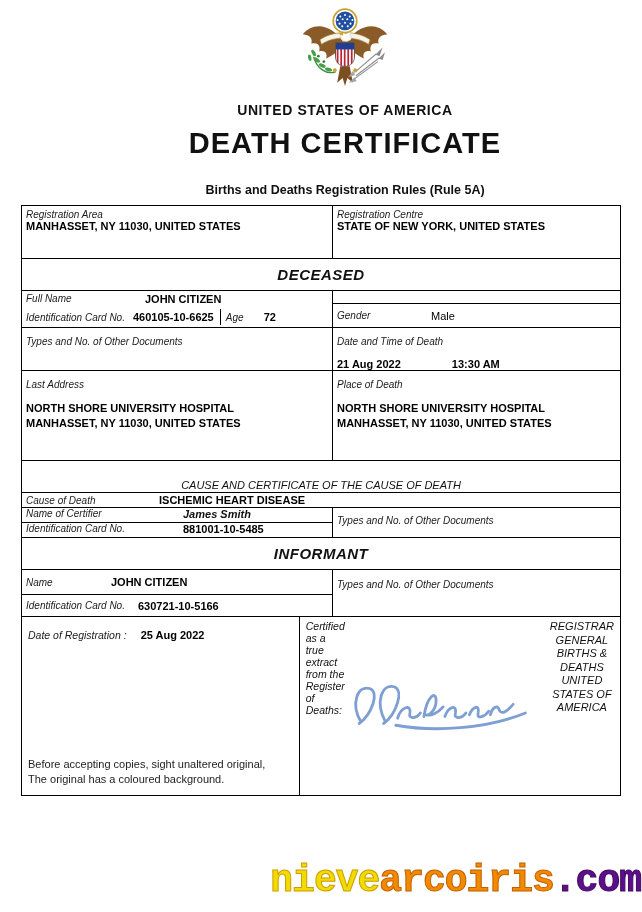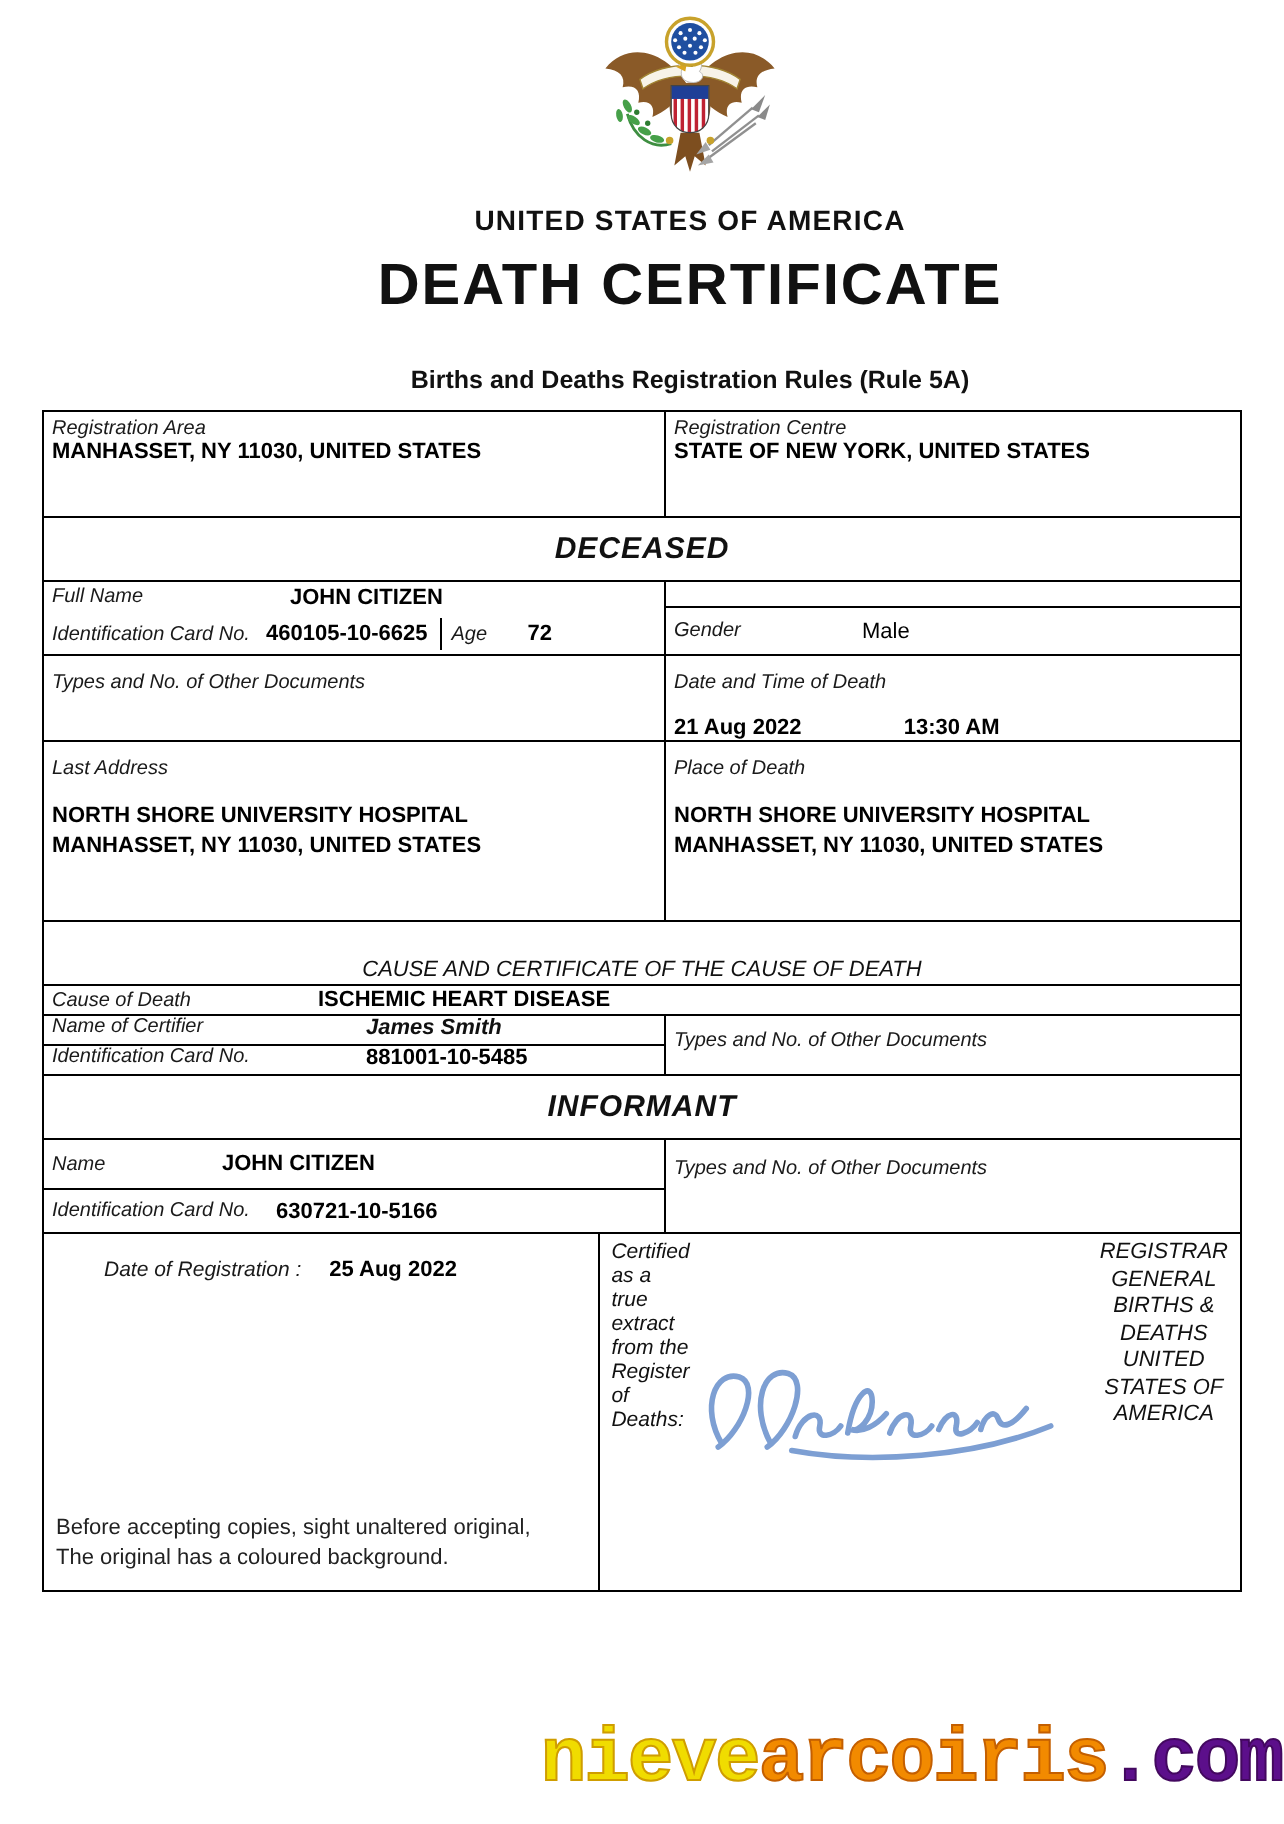--- a/index.html
+++ b/index.html
@@ -272,21 +272,21 @@
         </div>
       </div>
       <div class="cr">
         <span class="lbl">Types and No.  of Other Documents</span>
       </div>
     </div>
 
     <div class="r r13">
       <div class="cl">
         <div class="reg-line">
-          <span class="lbl" style="font-size:10.5px;margin-left:24px;">Date of Registration :</span>
+          <span class="lbl" style="font-size:10.5px;">Date of Registration :</span>
           <span class="val">25 Aug 2022</span>
         </div>
         <div class="notice">
           <div>Before accepting copies, sight unaltered original,</div>
           <div>The original has a coloured background.</div>
         </div>
       </div>
       <div class="cr">
         <span class="certified">Certified as a true extract from the Register of Deaths:</span>
         <div class="sig-zone">

